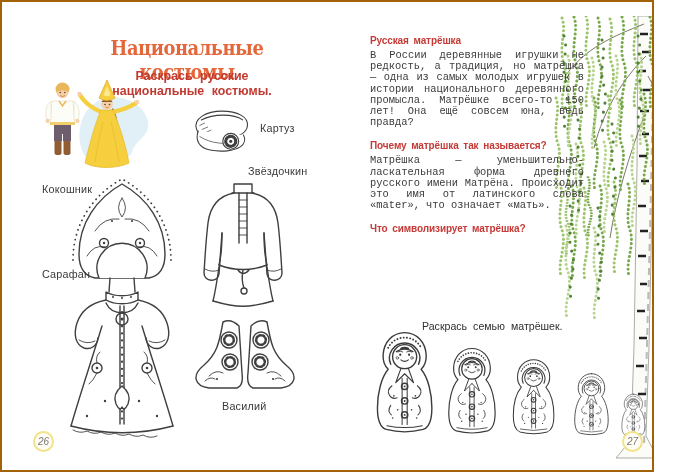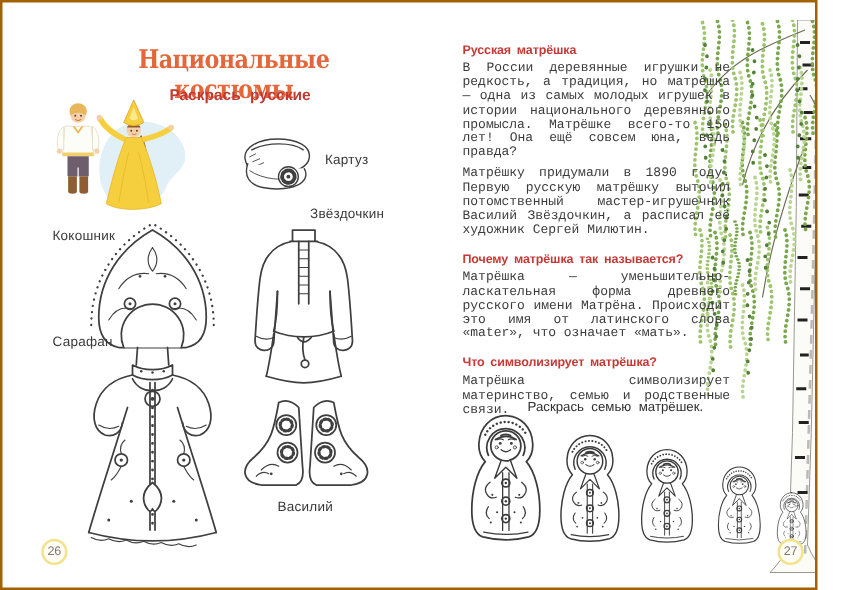--- a/index.html
+++ b/index.html
@@ -18,37 +18,38 @@
   .rcol{left:368px;top:33px;width:214px;}
   .sec-h{margin:0 0 4px;color:#c53a36;font-weight:bold;font-size:10px;
          letter-spacing:-0.1px;word-spacing:2px;white-space:nowrap;}
   .sec-h.mt{margin-top:12px;}
   .rcol p{margin:0 0 6px;font-size:10.4px;line-height:11.2px;color:#3b3b3b;
           text-align:justify;font-family:Liberation Mono, monospace;}
   .caption{left:420px;top:318px;width:170px;text-align:left;font-size:10.6px;
            color:#2f2f2f;word-spacing:3px;}
 
   .badge{width:21px;height:21px;border-radius:50%;background:#fffdf4;
-         border:2px solid #f0e38c;color:#787878;font-size:10px;
+         border:2px solid #f0e38c;color:#787878;font-size:10px;font-style:italic;
          display:flex;align-items:center;justify-content:center;box-sizing:border-box;}
 
   svg{display:block;}
   .ink{fill:none;stroke:#3f3f3f;stroke-width:1.4;stroke-linecap:round;stroke-linejoin:round;}
   .ink-thin{fill:none;stroke:#3f3f3f;stroke-width:.9;stroke-linecap:round;}
   .dot{fill:#3f3f3f;stroke:none;}
 </style>
 </head>
 <body>
 
 <div class="spread">
 
   <div class="abs title">Национальные костюмы</div>
 
   <div class="abs subtitle">
     <span style="display:block">Раскрась русские</span>
+    <span style="display:block">национальные костюмы.</span>
   </div>
 
   <svg class="abs" style="left:33px;top:76px" width="118" height="92" viewBox="0 0 118 92">
     <path d="M54,30 C70,12 104,18 112,40 C118,58 101,60 97,74 C89,90 58,92 50,78 C42,66 42,44 54,30 Z" fill="#daedf5" opacity=".85"></path>
 
     <g>
       <circle cx="27.5" cy="14" r="6.2" fill="#f6cfa6"></circle>
       <path d="M20.5,11 a7,6.5 0 0,1 14,0 l-.8,3.2 a11,10 0 0,0 -12.4,0 Z" fill="#e9b75b"></path>
       <circle cx="25.2" cy="14.5" r=".8" fill="#5a4632"></circle>
         <circle cx="29.8" cy="14.5" r=".8" fill="#5a4632"></circle>
@@ -245,25 +246,23 @@
           <use href="#st" x="58" y="108"></use>
         <use href="#st" x="16" y="190"></use>
           <use href="#st" x="44" y="192"></use>
       </g>
     </g>
   </svg>
 
   <div class="abs rcol">
     <h2 class="sec-h">Русская матрёшка</h2>
     <p>В России деревянные игрушки не редкость, а традиция, но матрёшка — одна из самых молодых игрушек в истории национального деревянного промысла. Матрёшке всего-то 150 лет! Она ещё совсем юна, ведь правда?</p>
-    <p>Матрёшку придумали в 1890 году. Первую русскую матрёшку выточил потомственный мастер-игрушечник Василий Звёздочкин, а расписал её художник Сергей Милютин.</p>
     <h2 class="sec-h mt">Почему матрёшка так называется?</h2>
     <p>Матрёшка — уменьшительно-ласкательная форма древнего русского имени Матрёна. Происходит это имя от латинского слова «mater», что означает «мать».</p>
     <h2 class="sec-h mt">Что символизирует матрёшка?</h2>
-    <p>Матрёшка символизирует материнство, семью и родственные связи.</p>
   </div>
 
   <div class="abs caption">Раскрась семью матрёшек.</div>
 
   <svg class="abs" style="left:368px;top:320px" width="290" height="120" viewBox="0 0 290 120">
     <defs>
       <g id="doll" fill="none" stroke="#3b3b3b" stroke-width="2.2" stroke-linecap="round" stroke-linejoin="round">
         <path d="M50,12 C69,12 83,27 84,47 C84.6,57 81,65 76,70 C87,83 93,108 93,131 C93,151 88,162 79,165 C60,170 40,170 21,165 C12,162 7,151 7,131 C7,108 13,83 24,70 C19,65 15.4,57 16,47 C17,27 31,12 50,12 Z" fill="#fff"></path>
         <path d="M24,36 A29,29 0 0,1 76,36" stroke-dasharray="0.1 5" stroke-width="3"></path>
         <path d="M28,62 A24,24 0 1,1 72,62"></path>

